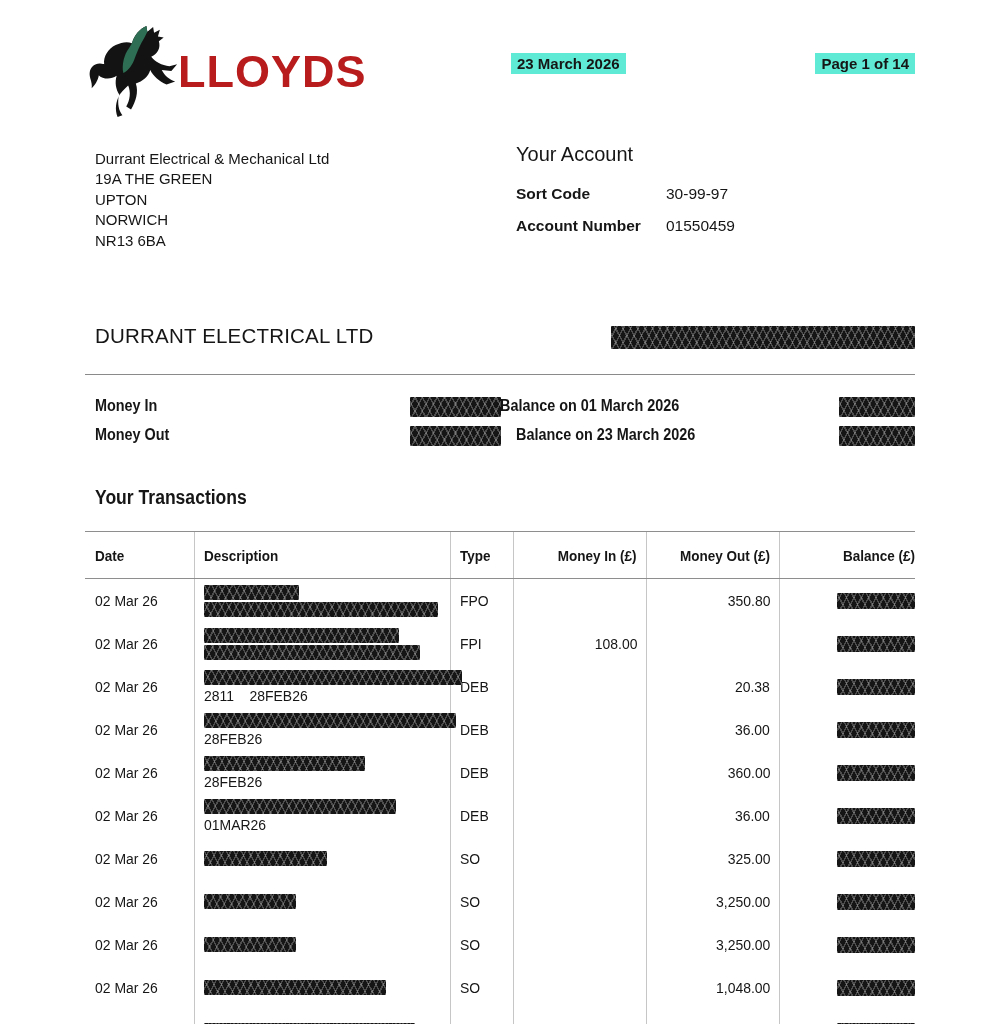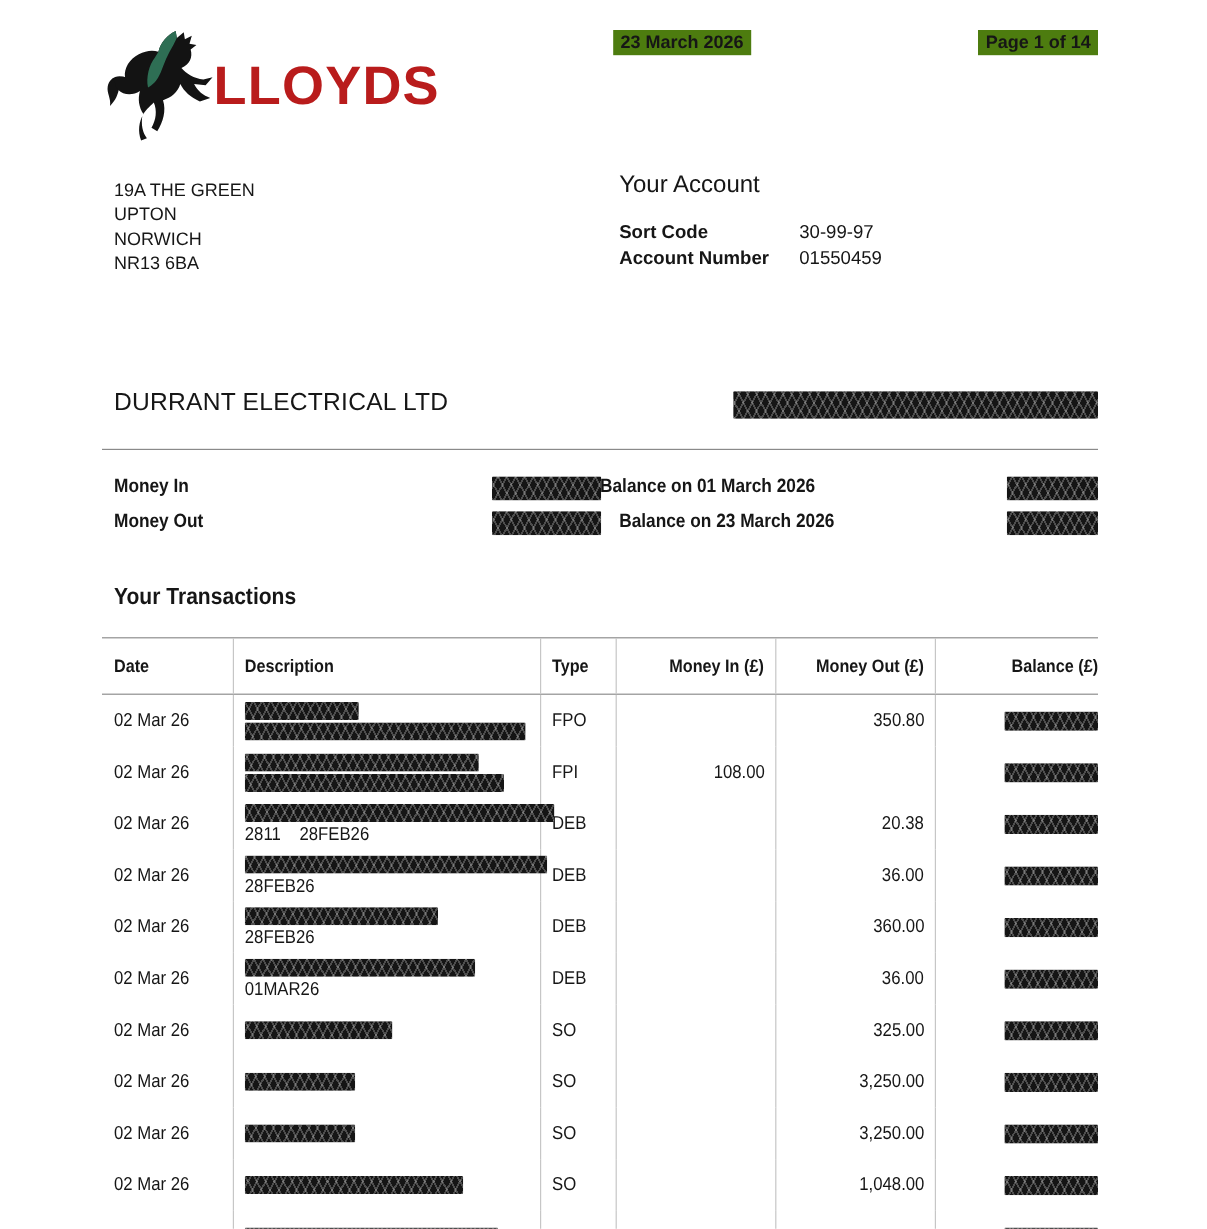--- a/index.html
+++ b/index.html
@@ -20,31 +20,31 @@
   }
 
   
   .nx{display:inline-block;transform:scaleX(.9);transform-origin:0 50%;white-space:pre;}
   .nxr{display:inline-block;transform:scaleX(.9);transform-origin:100% 50%;white-space:pre;}
 
   
   .horse{left:84px;top:24px;width:96px;height:96px;}
   .wordmark{left:178px;top:46px;font-size:45px;font-weight:bold;letter-spacing:1px;color:#b91c1c;}
 
-  .badge{position:absolute;top:25px;background:#4d7c0f;font-weight:bold;font-size:15px;padding:2px 6px;line-height:17px;}
+  .badge{position:absolute;top:53px;background:#5eead4;font-weight:bold;font-size:15px;padding:2px 6px;line-height:17px;}
   .badge-date{left:511px;}
   .badge-page{right:91px;}
 
   
   .address{left:95px;top:149px;font-size:15px;line-height:20.4px;}
 
   
   .acct{left:516px;top:143px;}
   .acct-title{font-size:20px;margin:0 0 18px 0;font-weight:normal;}
-  .acct-grid{display:grid;grid-template-columns:150px auto;row-gap:3px;font-size:15.5px;line-height:19px;}
+  .acct-grid{display:grid;grid-template-columns:150px auto;row-gap:13px;font-size:15.5px;line-height:19px;}
   .acct-grid .lbl{font-weight:bold;}
 
   
   .acct-name{left:95px;top:324px;font-size:20.5px;letter-spacing:.2px;}
   .name-bar{left:611px;top:326px;width:304px;height:23px;}
   .rule{left:85px;top:374px;width:830px;border-top:1px solid #8a8a8a;height:0;}
   .sum-lbl{font-size:16px;font-weight:bold;}
   .mi-lbl{left:95px;top:397px;}
   .mo-lbl{left:95px;top:426px;}
   .bs-lbl{left:500px;top:397px;}
@@ -103,20 +103,21 @@
     C35,83 36,90 40,95
     Z"></path>
   <path fill="#2e6e54" d="M50,20 C52,12 58,5 65,2 L66,8 L63,14 C58,22 55,30 52,38 C49,45 45,49 41,51 C39,43 42,31 47,25 Z"></path>
 </svg>
 <div class="abs wordmark">LLOYDS</div>
 
 <div class="badge badge-date">23 March 2026</div>
 <div class="badge badge-page">Page 1 of 14</div>
 
 <div class="abs address">
+    <div>Durrant Electrical &amp; Mechanical Ltd</div>
     <div>19A THE GREEN</div>
     <div>UPTON</div>
     <div>NORWICH</div>
     <div>NR13 6BA</div>
   </div>
 
 <div class="abs acct">
   <h2 class="acct-title">Your Account</h2>
   <div class="acct-grid">
     <div class="lbl">Sort Code</div>

